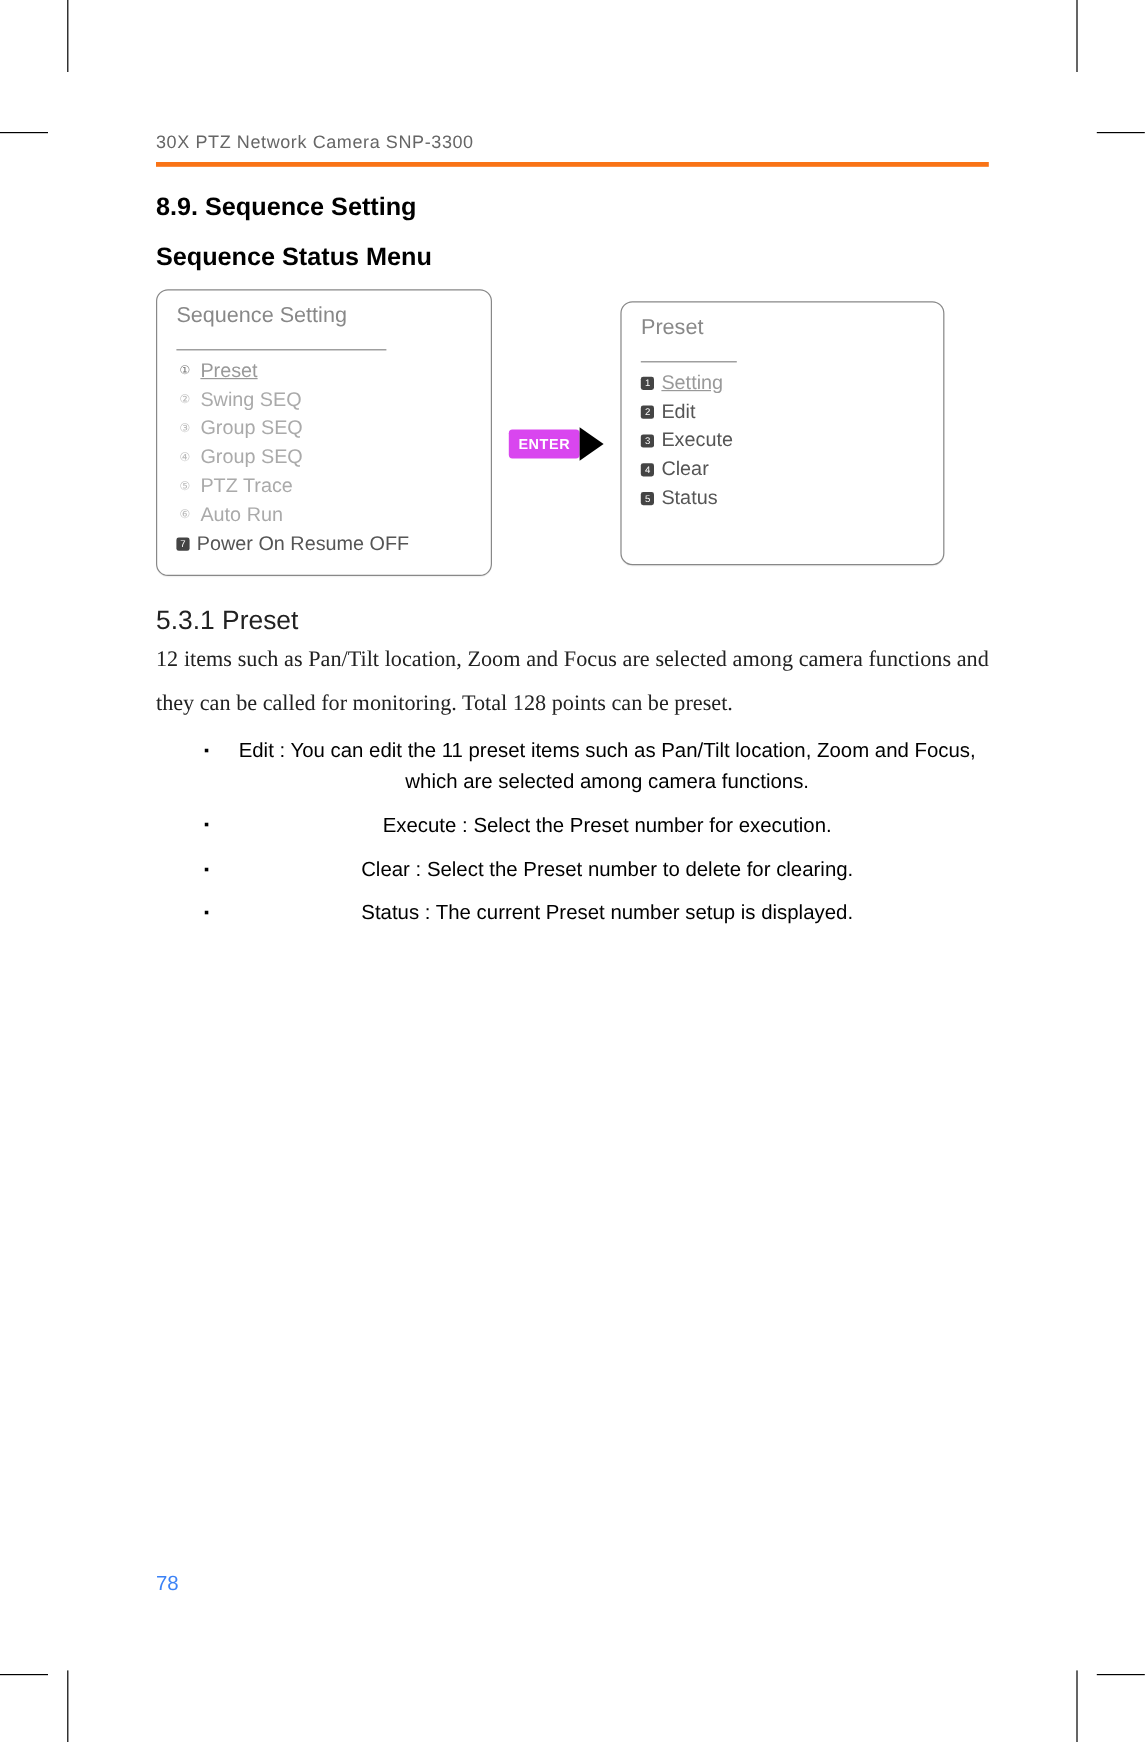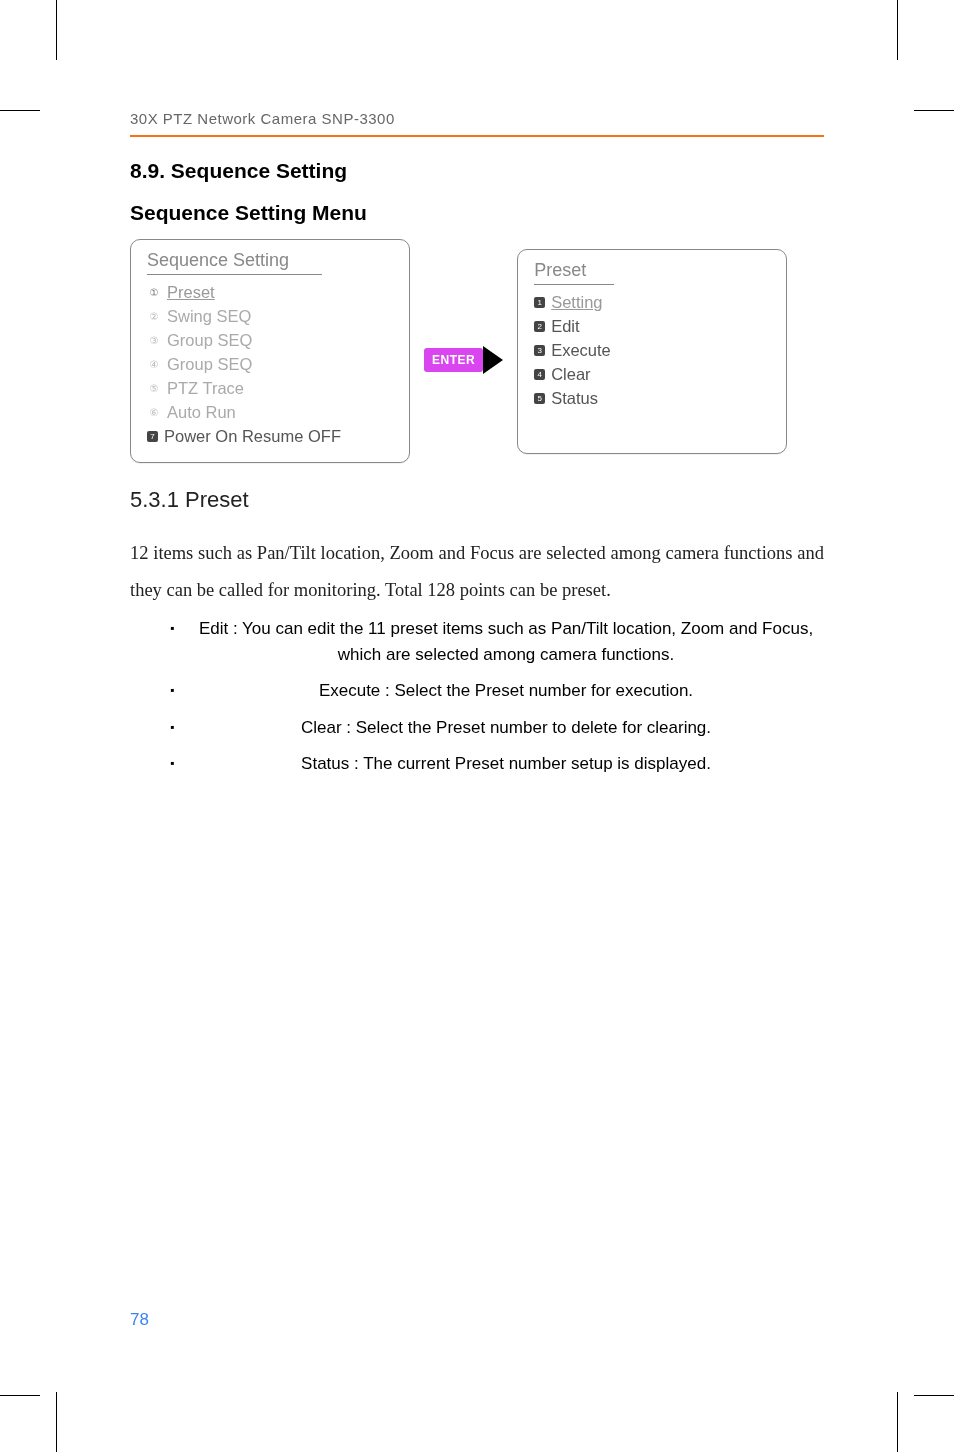--- a/index.html
+++ b/index.html
@@ -23,21 +23,21 @@
       position: absolute;
       top: 110px;
       left: 130px;
       right: 130px;
     }
     .header-line {
       font-size: 15px;
       color: #666;
       letter-spacing: 0.5px;
       padding-bottom: 8px;
-      border-bottom: 2px solid #f97316;
+      border-bottom: 4px solid #f97316;
       margin-bottom: 22px;
     }
     .section-title {
       font-size: 21px;
       font-weight: bold;
       color: #000;
       margin-bottom: 18px;
     }
     .menu-title {
       font-size: 21px;
@@ -59,21 +59,21 @@
       color: #999;
       font-size: 16.5px;
       box-shadow: 0 1px 0 rgba(0,0,0,0.05);
     }
     .menu-box-left { width: 280px; }
     .menu-box-right { width: 270px; padding-bottom: 42px; }
     .menu-box .box-title {
       color: #888;
       font-size: 18px;
       border-bottom: 1.5px solid #888;
-      padding-bottom: 3px;
+      padding-bottom: 18px;
       margin-bottom: 6px;
       display: inline-block;
       min-width: 175px;
     }
     .menu-box ul { list-style: none; }
     .menu-box li {
       display: flex;
       align-items: center;
       gap: 6px;
       line-height: 1.45;
@@ -117,21 +117,21 @@
     .arrow-head {
       width: 0; height: 0;
       border-top: 14px solid transparent;
       border-bottom: 14px solid transparent;
       border-left: 20px solid #000;
     }
     .subsection-title {
       font-size: 22px;
       font-weight: normal;
       color: #222;
-      margin-bottom: 22px;
+      margin-bottom: 2px;
       margin-top: 4px;
     }
     .body-para {
       font-size: 18.5px;
       color: #222;
       line-height: 1.95;
       text-align: justify;
       margin-bottom: 8px;
       font-family: "Times New Roman", Times, serif;
     }
@@ -173,21 +173,21 @@
 <div class="crop-mark-bot-v"></div>
 <div class="crop-mark-bot-v2"></div>
 <div class="crop-mark-botleft-h"></div>
 <div class="crop-mark-botright-h"></div>
 
 <div class="page">
   <div class="header-line">30X PTZ Network Camera SNP-3300</div>
 
   <div class="section-title">8.9. Sequence Setting</div>
 
-  <div class="menu-title">Sequence Setting Menu</div>
+  <div class="menu-title">Sequence Status Menu</div>
 
   <div class="menu-row">
     <div class="menu-box menu-box-left">
       <span class="box-title">Sequence Setting</span>
       <ul>
         <li class="sel">
             <span class="num-badge">①</span>
             <span class="label">Preset</span>
           </li>
         <li>

